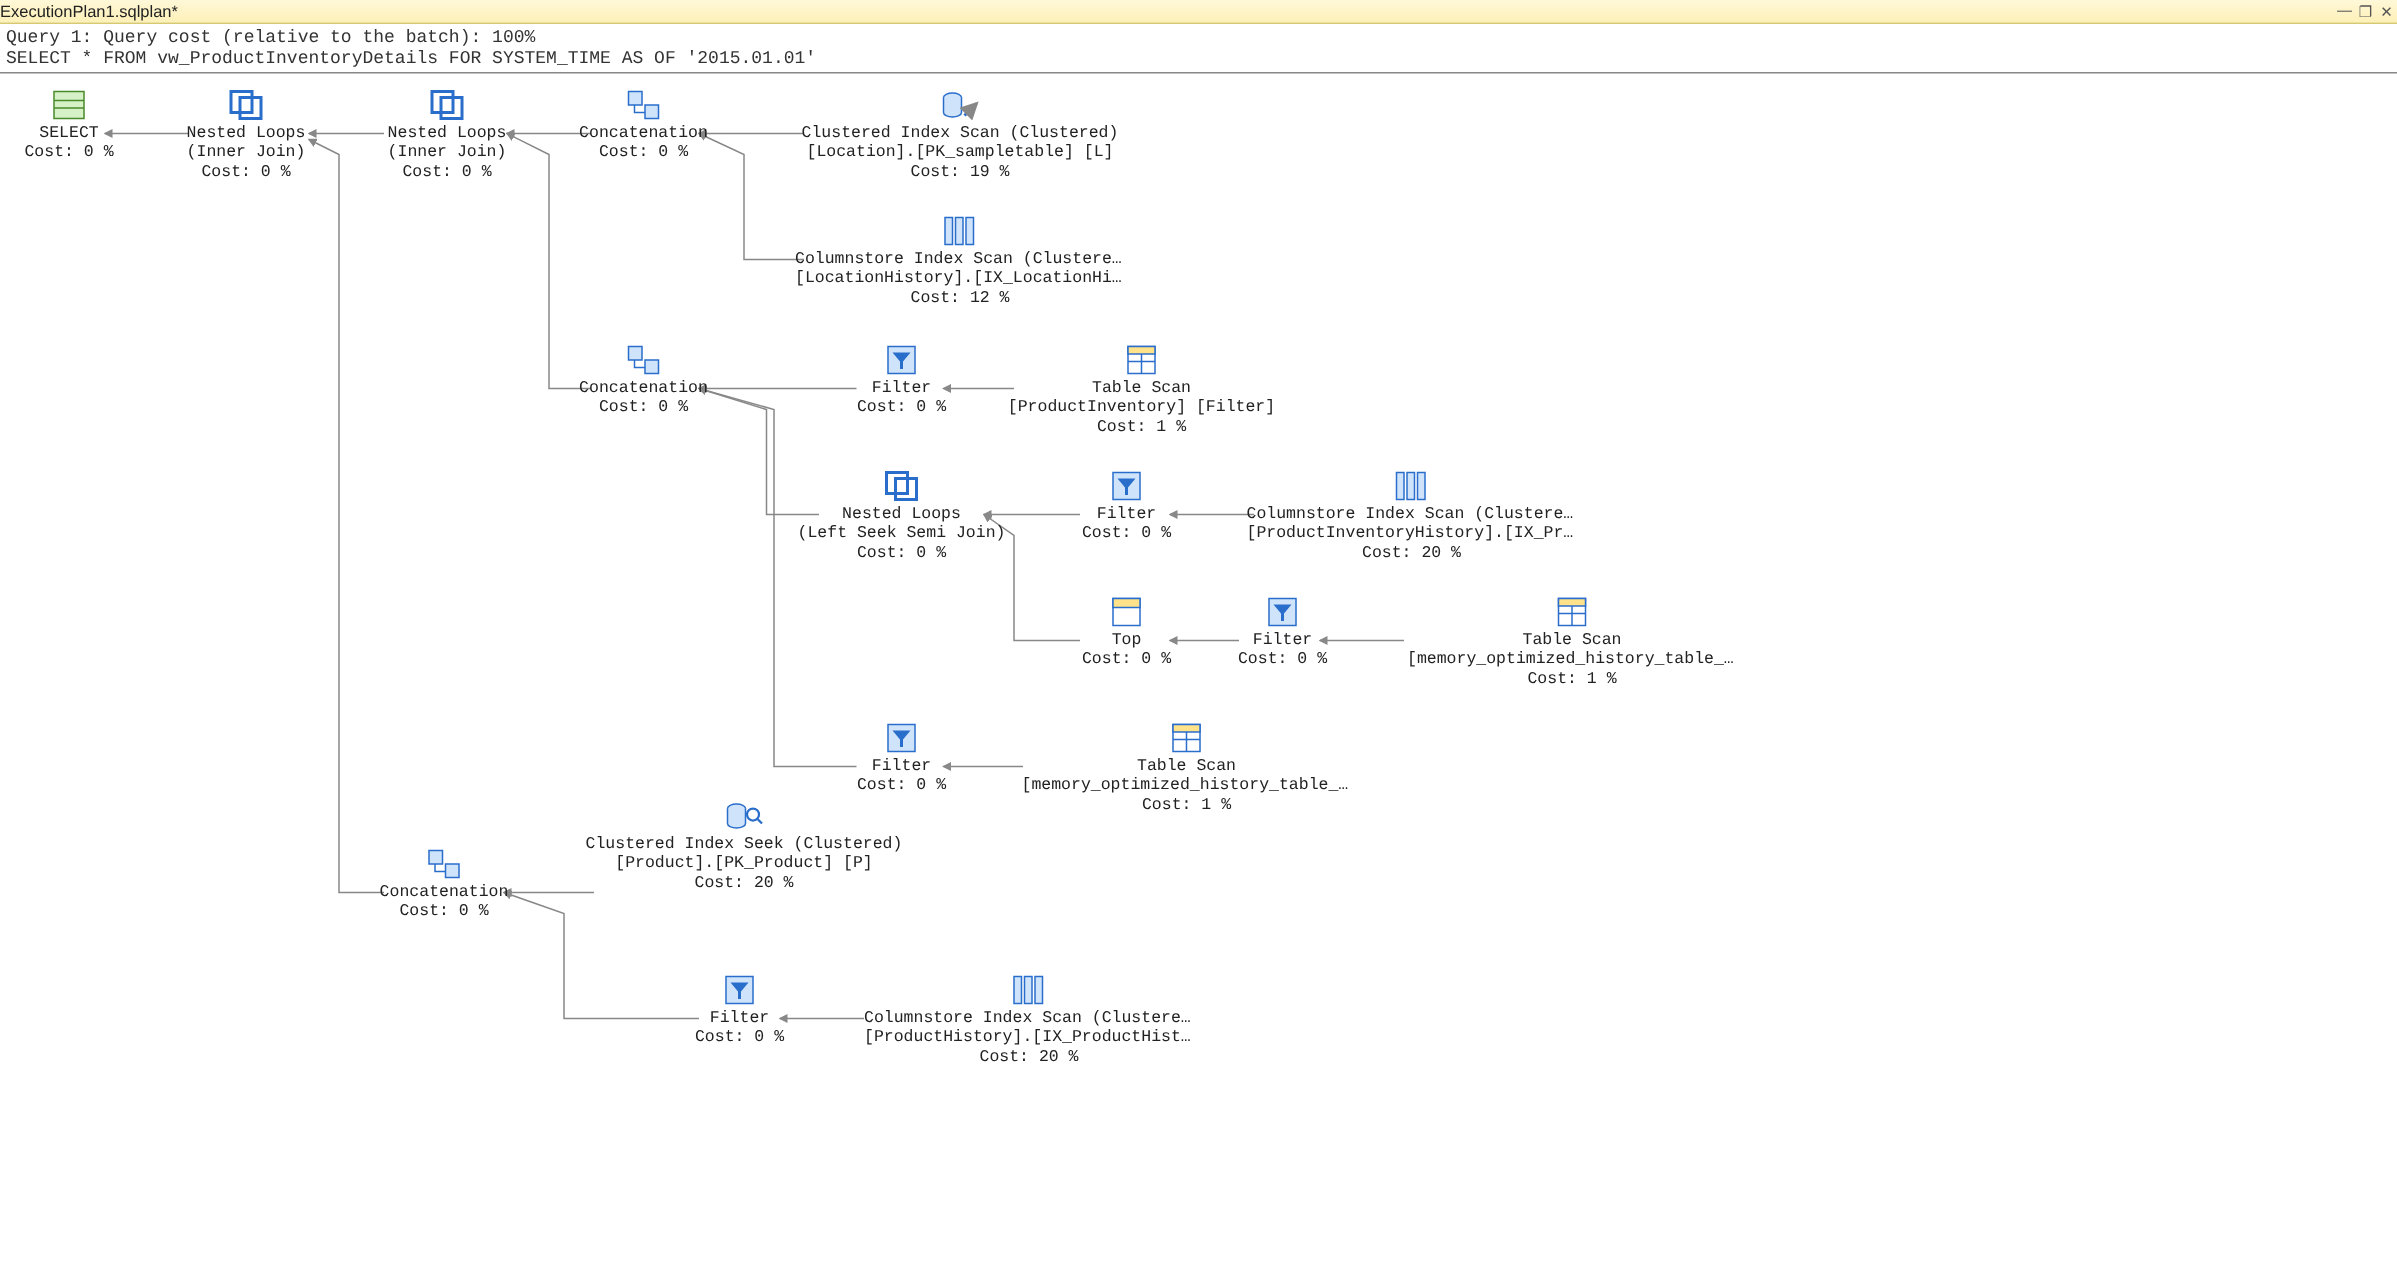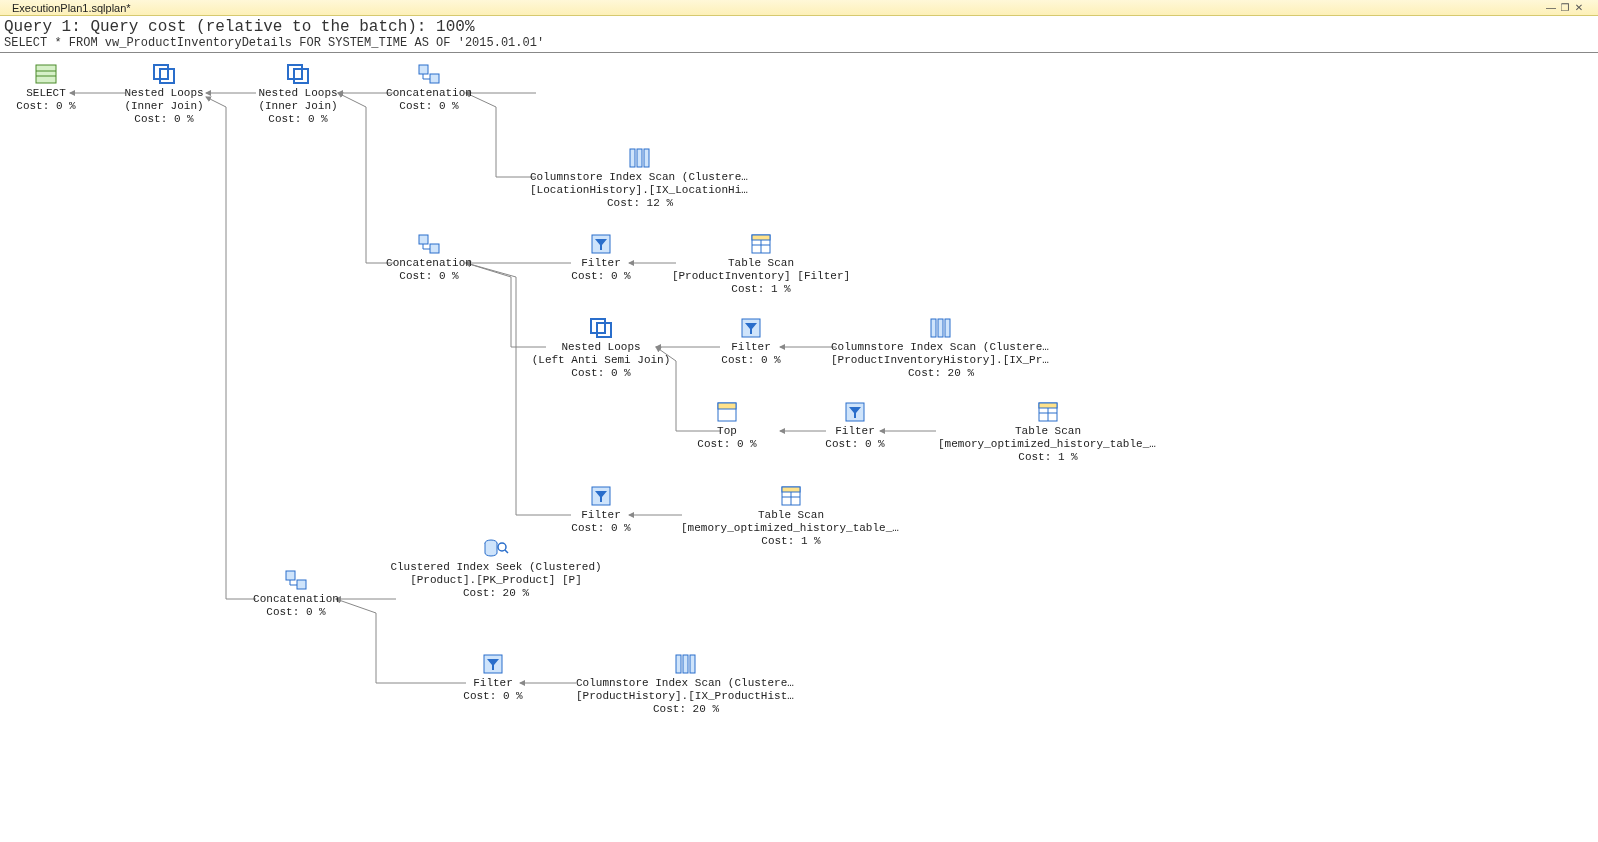--- a/index.html
+++ b/index.html
@@ -11,28 +11,28 @@
     overflow: hidden;
     width: 1598px;
     height: 842px;
   }
   .titlebar {
     background: linear-gradient(#fff8d8, #fdf0b8);
     border-bottom: 1px solid #d6c96f;
     height: 16px;
     display: flex;
     align-items: center;
-    padding: 0 12px;
+    padding: 0 0;
     font-size: 11px;
   }
   .titlebar .title { flex: 1; color: #222; }
   .win-btn { width: 14px; text-align: center; color: #555; cursor: pointer; font-size: 10px; }
   .query-header {
     font-family: Consolas, "Courier New", monospace;
-    font-size: 16px;
+    font-size: 12px;
     white-space: nowrap;
     padding: 2px 4px 0 4px;
   }
   .query-sql {
     font-family: Liberation Mono, monospace;
     font-size: 12px;
     white-space: nowrap;
     padding: 0 4px 2px 4px;
     border-bottom: 1px solid #888;
   }
@@ -167,20 +167,32 @@
     <svg width="24" height="22">
           <rect x="2" y="2" width="9" height="9" fill="#cfe4fb" stroke="#2a6ecb"></rect>
           <rect x="13" y="11" width="9" height="9" fill="#cfe4fb" stroke="#2a6ecb"></rect>
           <path d="M6,11 L6,16 L13,16" fill="none" stroke="#2a6ecb"></path>
         </svg>
   </div>
   <span class="lbl">Concatenation</span>
   <span class="lbl">Cost: 0 %</span>
 </div>
 
+<div class="node" style="left:514px; top:10px;">
+  <div class="icon">
+    <svg width="26" height="22">
+          <ellipse cx="8" cy="6" rx="6" ry="3" fill="#cfe4fb" stroke="#2a6ecb"></ellipse>
+          <path d="M2,6 L2,16 A6,3 0 0 0 14,16 L14,6" fill="#cfe4fb" stroke="#2a6ecb"></path>
+          <path d="M16,18 L24,10" stroke="#2a6ecb" stroke-width="2" marker-end="url(#ah)"></path>
+        </svg>
+  </div>
+  <span class="lbl">Clustered Index Scan (Clustered)</span>
+  <span class="lbl">[Location].[PK_sampletable] [L]</span>
+  <span class="lbl">Cost: 19 %</span>
+</div>
 
 <div class="node" style="left:514px; top:94px;">
   <div class="icon">
     <svg width="24" height="22">
           <rect x="2" y="2" width="5" height="18" fill="#cfe4fb" stroke="#2a6ecb"></rect>
           <rect x="9" y="2" width="5" height="18" fill="#cfe4fb" stroke="#2a6ecb"></rect>
           <rect x="16" y="2" width="5" height="18" fill="#cfe4fb" stroke="#2a6ecb"></rect>
         </svg>
   </div>
   <span class="lbl">Columnstore Index Scan (Clustered)</span>
@@ -226,21 +238,21 @@
 </div>
 
 <div class="node" style="left:475px; top:264px;">
   <div class="icon">
     <svg width="24" height="22">
           <rect x="2" y="2" width="14" height="14" fill="none" stroke="#2a6ecb" stroke-width="2"></rect>
           <rect x="8" y="6" width="14" height="14" fill="none" stroke="#2a6ecb" stroke-width="2"></rect>
         </svg>
   </div>
   <span class="lbl">Nested Loops</span>
-  <span class="lbl">(Left Anti Semi Join)</span>
+  <span class="lbl">(Left Seek Semi Join)</span>
   <span class="lbl">Cost: 0 %</span>
 </div>
 
 <div class="node" style="left:625px; top:264px;">
   <div class="icon">
     <svg width="22" height="22">
           <rect x="2" y="2" width="18" height="18" fill="#cfe4fb" stroke="#2a6ecb"></rect>
           <path d="M5,6 L17,6 L12,12 L12,17 L10,17 L10,12 Z" fill="#2a6ecb"></path>
         </svg>
   </div>
@@ -254,21 +266,21 @@
           <rect x="2" y="2" width="5" height="18" fill="#cfe4fb" stroke="#2a6ecb"></rect>
           <rect x="9" y="2" width="5" height="18" fill="#cfe4fb" stroke="#2a6ecb"></rect>
           <rect x="16" y="2" width="5" height="18" fill="#cfe4fb" stroke="#2a6ecb"></rect>
         </svg>
   </div>
   <span class="lbl">Columnstore Index Scan (Clustered)</span>
   <span class="lbl">[ProductInventoryHistory].[IX_Produ…</span>
   <span class="lbl">Cost: 20 %</span>
 </div>
 
-<div class="node" style="left:601px; top:348px;">
+<div class="node" style="left:625px; top:348px;">
   <div class="icon">
     <svg width="22" height="22">
           <rect x="2" y="2" width="18" height="18" fill="#fff" stroke="#2a6ecb"></rect>
           <rect x="2" y="2" width="18" height="6" fill="#ffe28a" stroke="#2a6ecb"></rect>
         </svg>
   </div>
   <span class="lbl">Top</span>
   <span class="lbl">Cost: 0 %</span>
 </div>
 

